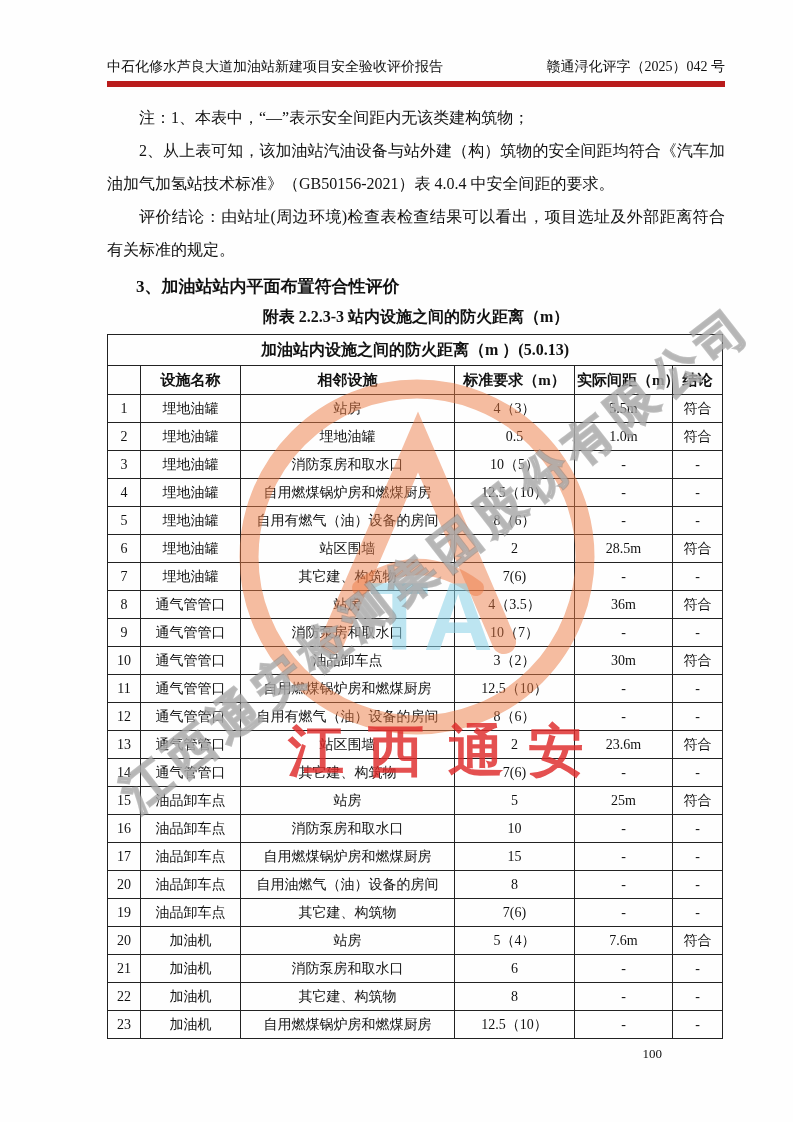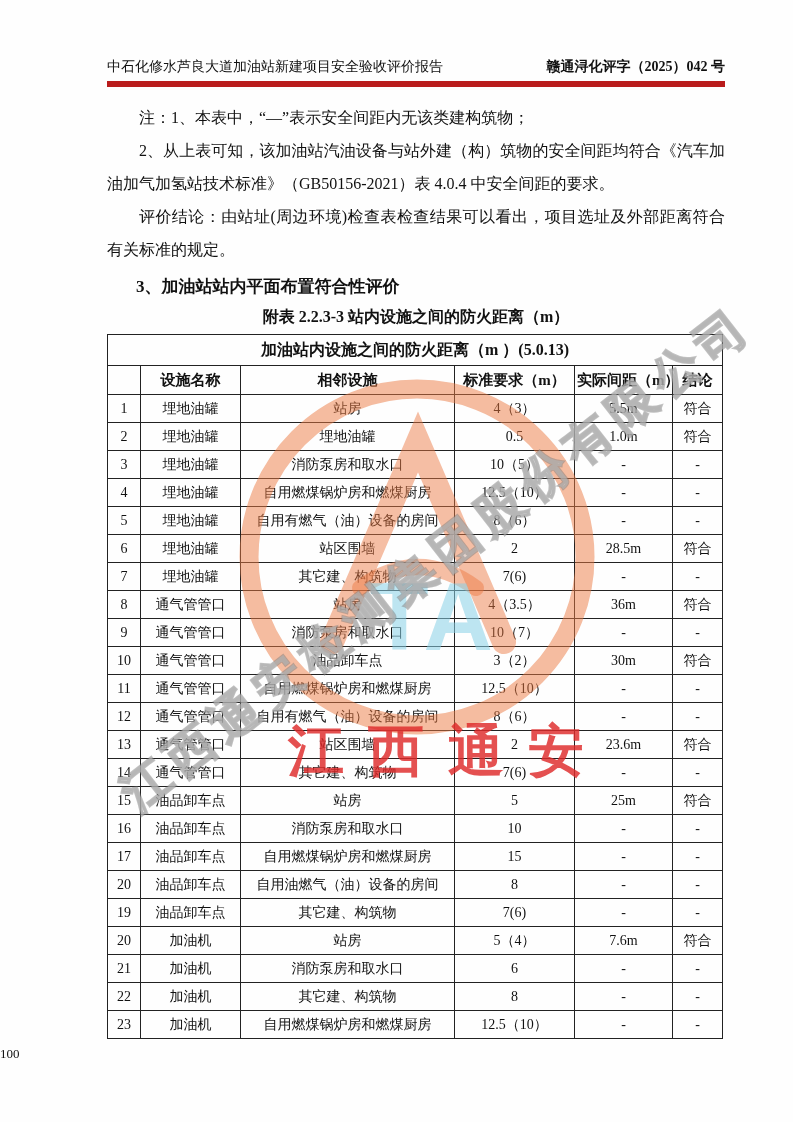--- a/index.html
+++ b/index.html
@@ -9,21 +9,21 @@
     font-family:"Liberation Serif","DejaVu Serif",serif;
   }
   .page{position:absolute;left:0;top:0;width:793px;height:1122px;}
   .content{position:absolute;left:107px;top:58px;width:618px;}
 
   
   .doc-header{
     display:flex;justify-content:space-between;align-items:flex-end;
     font-size:14px;padding-bottom:5px;border-bottom:6px solid #b91c1c;
   }
-  .doc-header .right{font-weight:bold;}
+  .doc-header .right{font-weight:normal;}
 
   
   .para{
     font-size:16px;line-height:33px;text-align:justify;
     text-indent:2em;margin:0;
   }
   .para.first{margin-top:14px;}
   .heading{
     font-size:17px;font-weight:bold;margin:6px 0 0 0;text-indent:1.7em;
     line-height:30px;
@@ -42,21 +42,21 @@
     border:1.5px solid #222;text-align:center;vertical-align:middle;
     padding:0 2px;overflow:hidden;white-space:nowrap;
     font-weight:normal;height:26px;
   }
   table.fire tr{height:28px;}
   table.fire .title-row td{font-size:16px;font-weight:bold;height:30px;margin-top:14px;}
   table.fire .head-row th{font-weight:bold;font-size:15px;height:28px;}
 
   
   .page-num{
-    position:absolute;left:0;top:1046px;width:662px;text-align:left;
+    position:absolute;left:0;top:1046px;width:662px;text-align:right;
     font-size:13px;
   }
 
   
   .wm{position:absolute;pointer-events:none;z-index:6;}
   .wm-diag{
     left:108px;top:775px;transform:rotate(-38deg);transform-origin:0 0;
     font-size:48px;letter-spacing:8px;font-weight:bold;white-space:nowrap;
     font-family:"Liberation Sans","DejaVu Sans",sans-serif;
     color:rgba(250,250,250,0.55);

